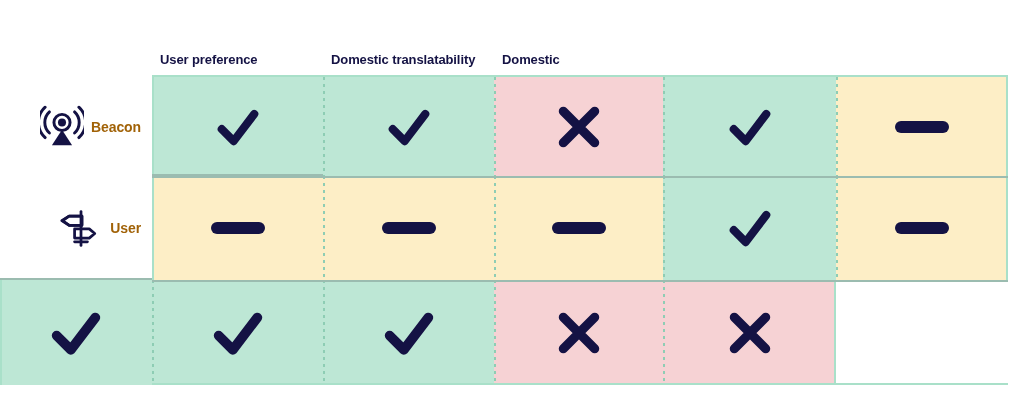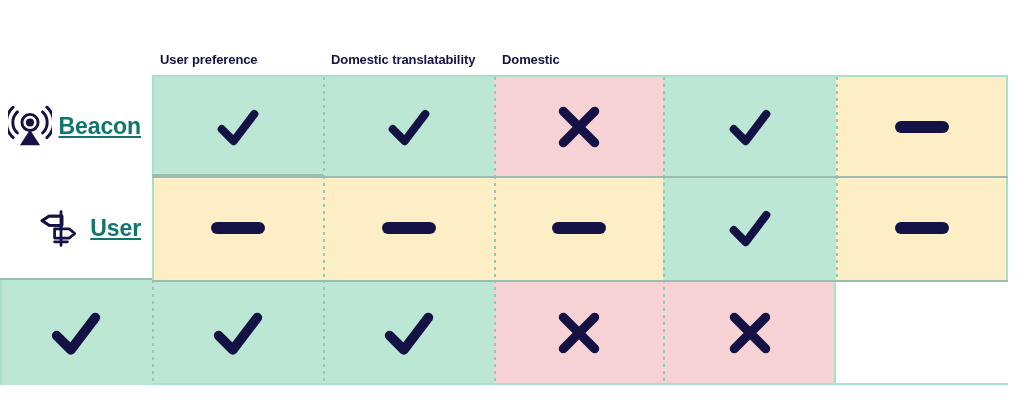--- a/index.html
+++ b/index.html
@@ -31,23 +31,22 @@
     letter-spacing:-0.1px;
   }
 
   
   .rowhead{
     grid-column:1;
     display:flex;align-items:center;justify-content:flex-end;
     padding-right:11px;box-sizing:border-box;gap:7px;
   }
   .rowhead .rh-label{
-    color:#0f766e;font-size:23px;font-weight:bold;letter-spacing:-0.1px;
+    color:#a16207;font-size:14px;font-weight:bold;letter-spacing:-0.1px;
     white-space:nowrap;
-    text-decoration:underline;
   }
   .rowicon{width:44px;height:44px;flex:0 0 44px;display:block;}
 
   
   .cell{
     position:relative;
     display:flex;align-items:center;justify-content:center;
     box-sizing:border-box;
   }
   .cell.c-green{background:#bde7d5;}

